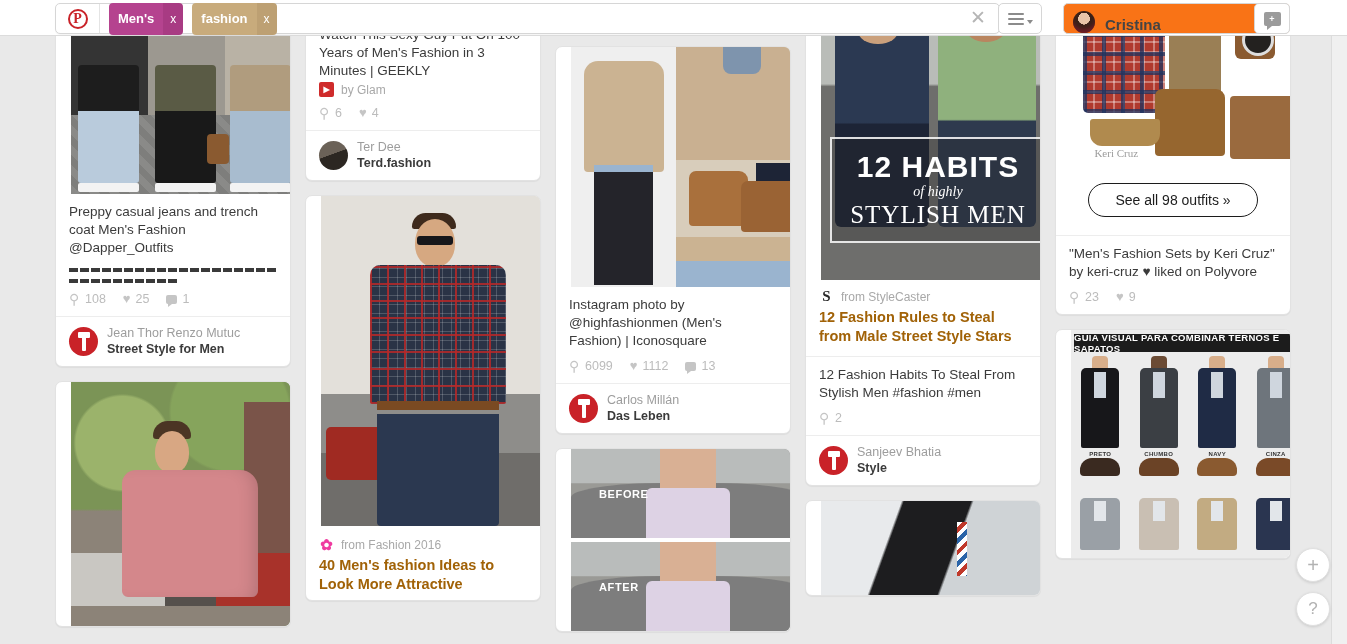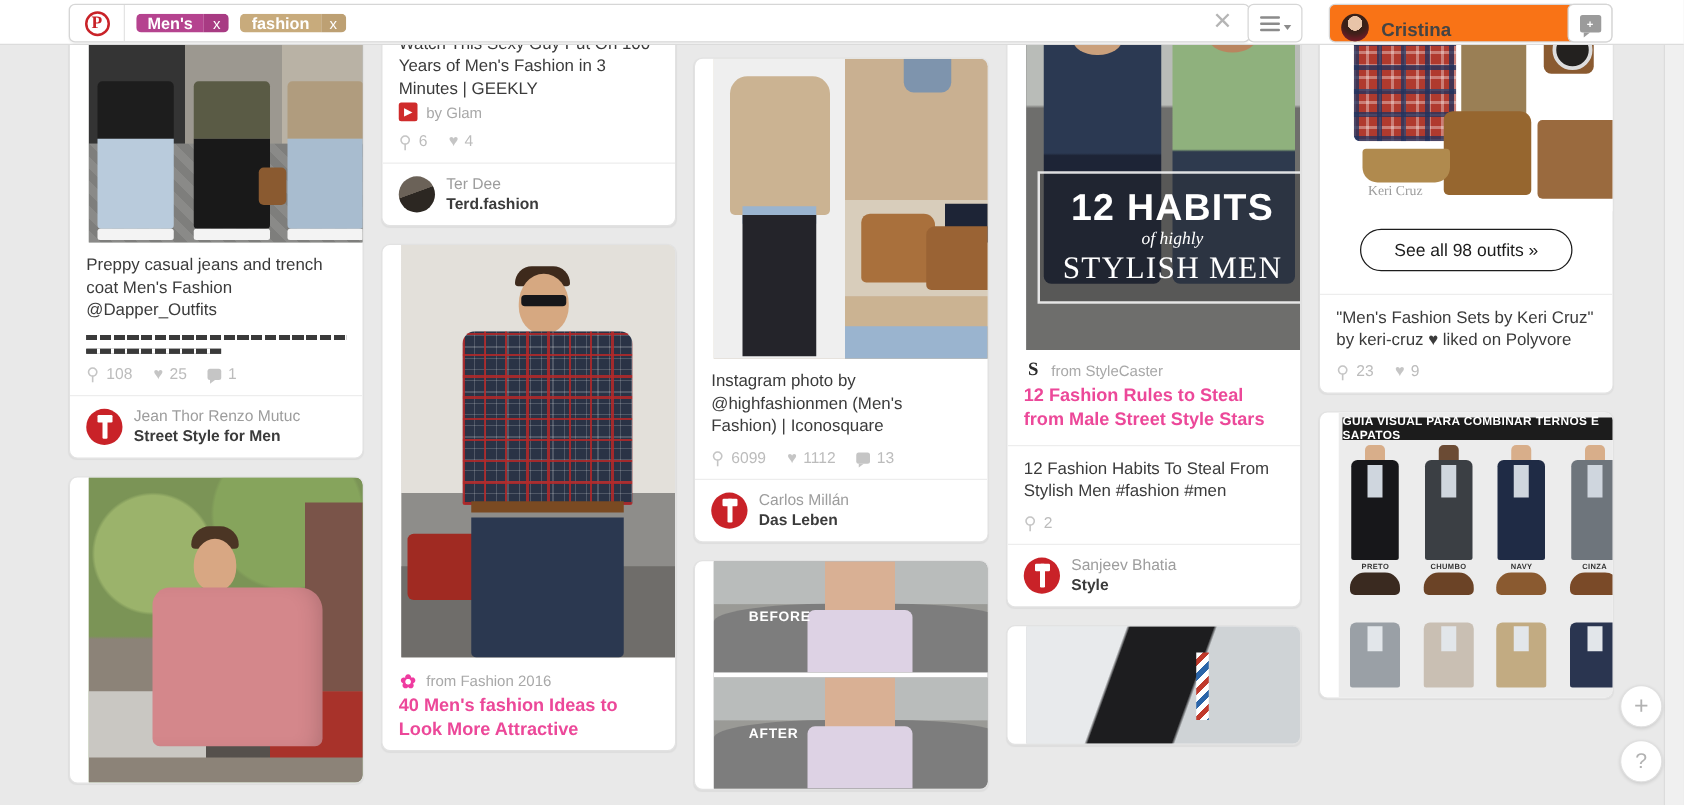--- a/index.html
+++ b/index.html
@@ -37,21 +37,21 @@
     flex: none;
   }
   .pin-logo {
     width: 20px; height: 20px; border-radius: 50%;
     background: #fff; border: 2px solid #c92228;
     color: #c92228; font-weight: bold; font-size: 14px;
     line-height: 16px; text-align: center;
     font-family: "Liberation Serif", serif;
   }
   .token {
-    height: 15px; margin-left: 9px;
+    height: 32px; margin-left: 9px;
     display: flex; align-items: stretch;
     border-radius: 4px; overflow: hidden;
     flex: none;
   }
   .token .tk-label {
     padding: 0 9px; display: flex; align-items: center;
     color: #fff; font-size: 13px; font-weight: bold;
   }
   .token .tk-x {
     width: 20px; display: flex; align-items: center; justify-content: center;
@@ -143,21 +143,21 @@
     border-radius: 7px;
     margin-bottom: 14px;
     overflow: hidden;
     box-shadow: 0 1px 1px rgba(0,0,0,0.05);
     cursor: pointer;
   }
   .pin-body { padding: 9px 13px 6px; }
   .pin-title {
     font-size: 13.5px; line-height: 18px; color: #3b3b3b;
   }
-  .pin-title.bold { font-weight: bold; color: #ec4899; font-size: 14.5px; line-height: 19px; }
+  .pin-title.bold { font-weight: bold; color: #a16207; font-size: 14.5px; line-height: 19px; }
   .redact {
     height: 4px; background: #3a3a3a; margin-top: 11px;
     background-image: repeating-linear-gradient(90deg,#3a3a3a 0 9px,#fff 9px 11px);
   }
   .redact.short { width: 52%; margin-top: 7px; }
   .stats {
     display: flex; align-items: center; gap: 5px;
     margin-top: 9px; margin-bottom: 4px;
     color: #bcbcbc; font-size: 12.5px;
   }

